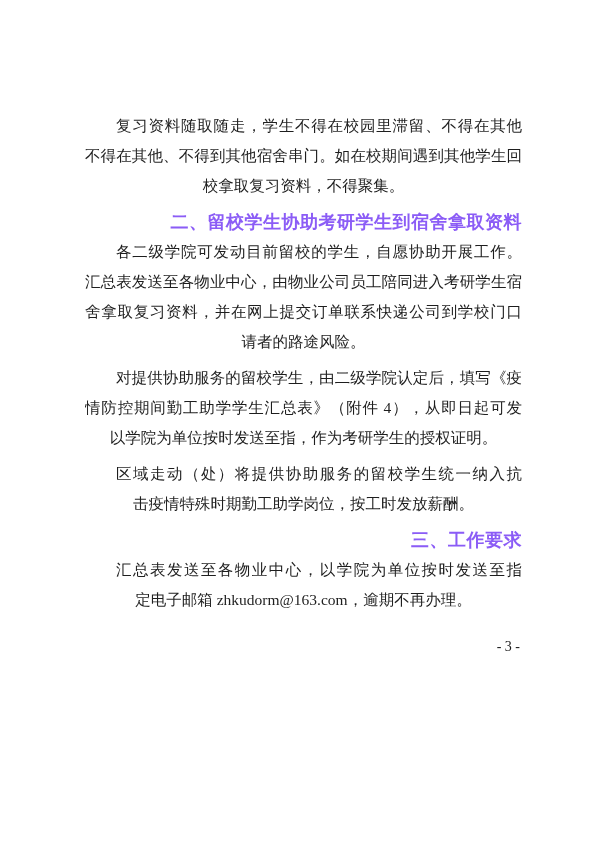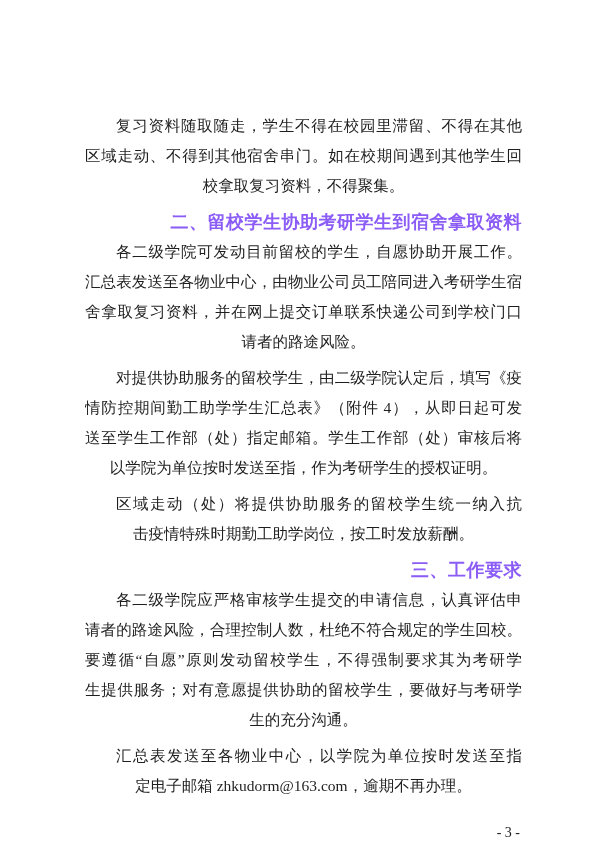--- a/index.html
+++ b/index.html
@@ -55,54 +55,46 @@
     padding-right: 2px;
   }
 </style>
 </head>
 <body>
 
 <div class="doc">
 
   <div class="para">
     <div class="line fill indent">复习资料随取随走，学生不得在校园里滞留、不得在其他</div>
-    <div class="line fill">区域走动、不得到其他宿舍串门。如在校期间遇到其他学生回</div>
+    <div class="line fill">不得在其他、不得到其他宿舍串门。如在校期间遇到其他学生回</div>
     <div class="line">校拿取复习资料，不得聚集。</div>
   </div>
 
   <div class="heading">二、留校学生协助考研学生到宿舍拿取资料</div>
 
   <div class="para">
     <div class="line fill indent">各二级学院可发动目前留校的学生，自愿协助开展工作。</div>
     <div class="line fill">汇总表发送至各物业中心，由物业公司员工陪同进入考研学生宿</div>
     <div class="line fill">舍拿取复习资料，并在网上提交订单联系快递公司到学校门口</div>
     <div class="line">请者的路途风险。</div>
   </div>
 
   <div class="para">
     <div class="line fill indent">对提供协助服务的留校学生，由二级学院认定后，填写《疫</div>
     <div class="line fill">情防控期间勤工助学学生汇总表》（附件 4），从即日起可发</div>
-    <div class="line fill">送至学生工作部（处）指定邮箱。学生工作部（处）审核后将</div>
     <div class="line">以学院为单位按时发送至指，作为考研学生的授权证明。</div>
   </div>
 
   <div class="para">
     <div class="line fill indent">区域走动（处）将提供协助服务的留校学生统一纳入抗</div>
     <div class="line">击疫情特殊时期勤工助学岗位，按工时发放薪酬。</div>
   </div>
 
   <div class="heading">三、工作要求</div>
 
-  <div class="para">
-    <div class="line fill indent">各二级学院应严格审核学生提交的申请信息，认真评估申</div>
-    <div class="line fill">请者的路途风险，合理控制人数，杜绝不符合规定的学生回校。</div>
-    <div class="line fill">要遵循“自愿”原则发动留校学生，不得强制要求其为考研学</div>
-    <div class="line fill">生提供服务；对有意愿提供协助的留校学生，要做好与考研学</div>
-    <div class="line">生的充分沟通。</div>
-  </div>
 
   <div class="para">
     <div class="line fill indent">汇总表发送至各物业中心，以学院为单位按时发送至指</div>
     <div class="line">定电子邮箱 zhkudorm@163.com，逾期不再办理。</div>
   </div>
 
   <div class="footer">- 3 -</div>
 
 </div>
 

